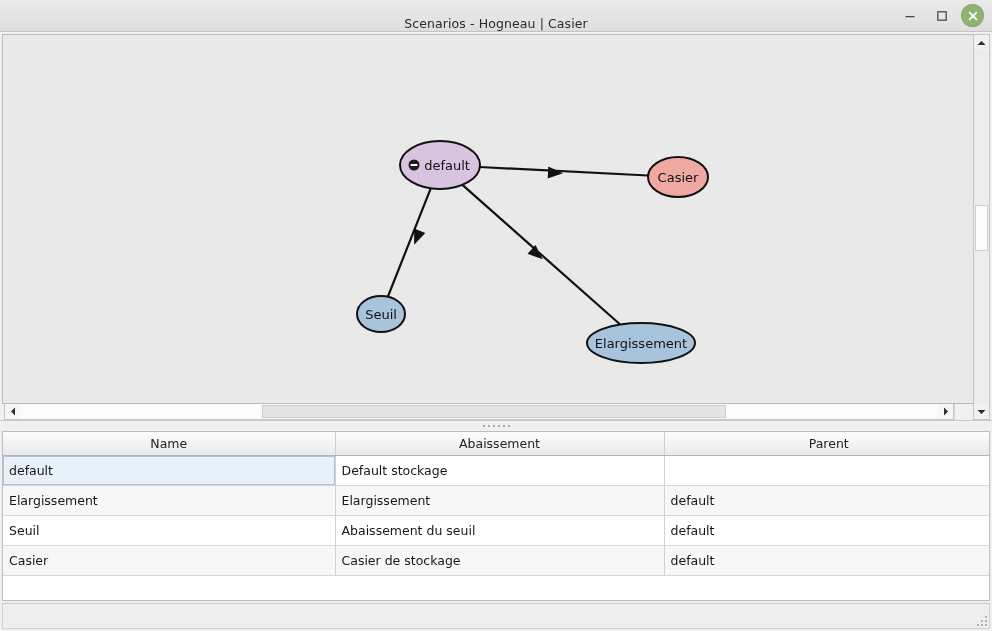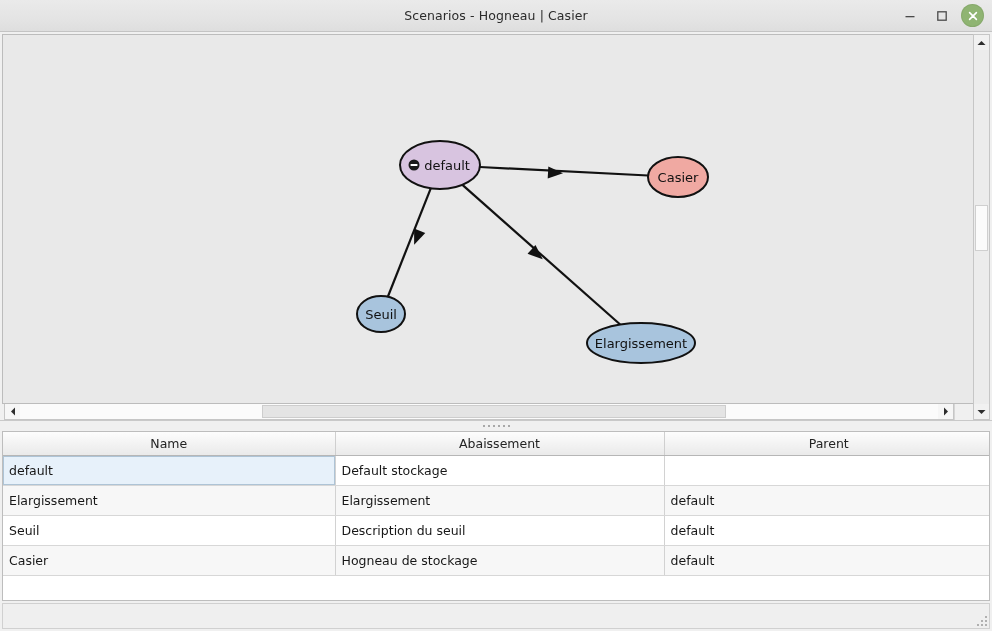--- a/index.html
+++ b/index.html
@@ -28,21 +28,21 @@
   }
 
   
   .titlebar {
     position: relative;
     height: 31px;
     min-height: 31px;
     background: linear-gradient(180deg, #eaeaea 0%, #e4e4e4 60%, #dedede 100%);
     border-bottom: 1px solid #c4c4c4;
     display: flex;
-    align-items: center;
+    align-items: flex-end;
     justify-content: center;
   }
   .title-text {
     font-size: 12.5px;
     color: #2b2b2b;
     font-weight: normal;
     letter-spacing: 0.1px;
     white-space: nowrap;
   }
   .winbtns {
@@ -433,26 +433,26 @@
             <td>Default stockage</td>
             <td></td>
           </tr>
           <tr class="alt">
             <td>Elargissement</td>
             <td>Elargissement</td>
             <td>default</td>
           </tr>
           <tr>
             <td>Seuil</td>
-            <td>Description du seuil</td>
+            <td>Abaissement du seuil</td>
             <td>default</td>
           </tr>
           <tr class="alt">
             <td>Casier</td>
-            <td>Hogneau de stockage</td>
+            <td>Casier de stockage</td>
             <td>default</td>
           </tr>
         </tbody>
     </table>
     <div class="filler"></div>
   </div>
 
   <div class="statusbar">
     <span></span>
     <div class="resize-grip">

